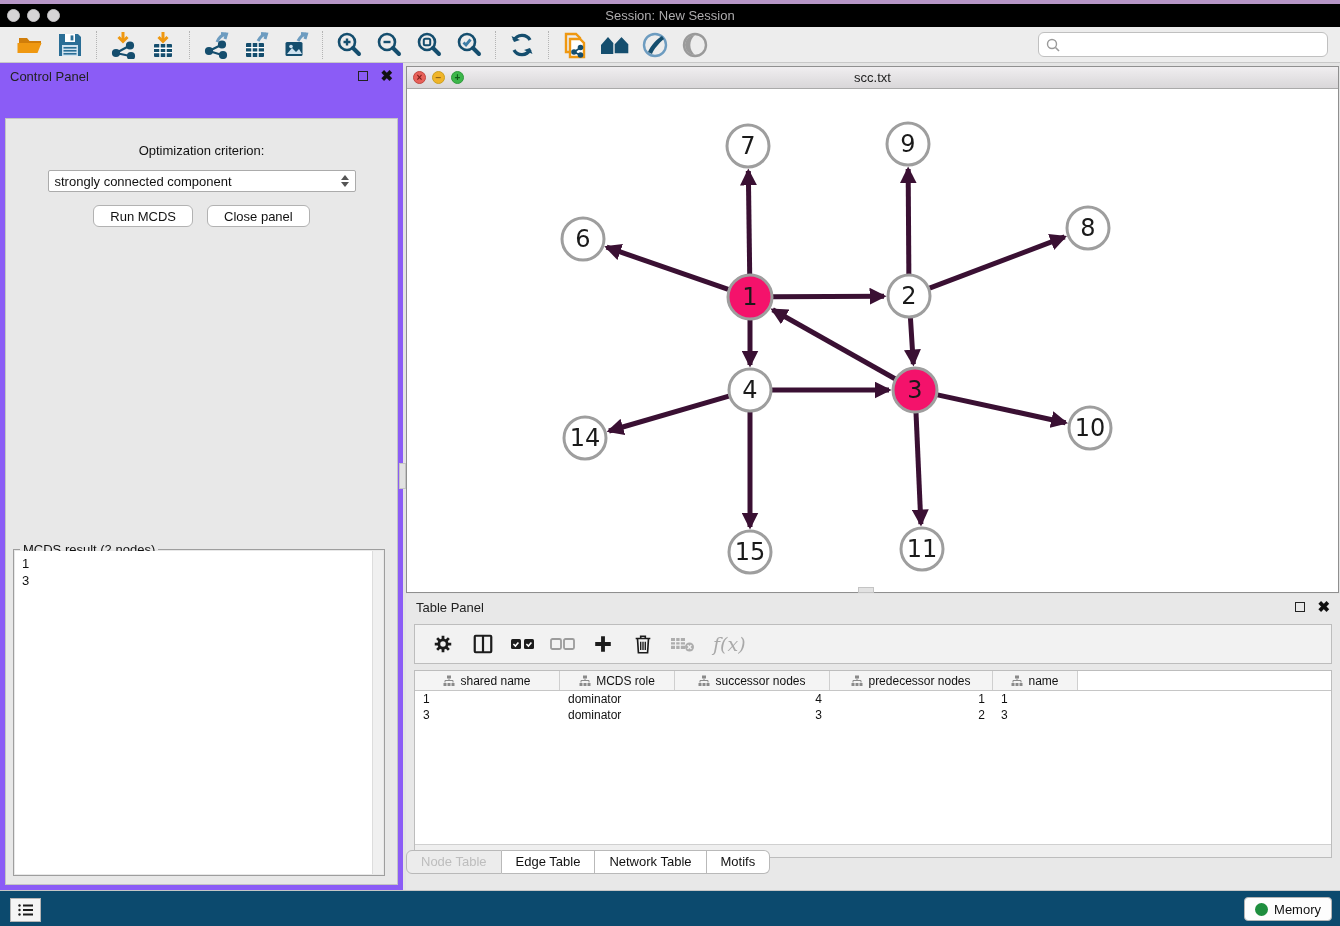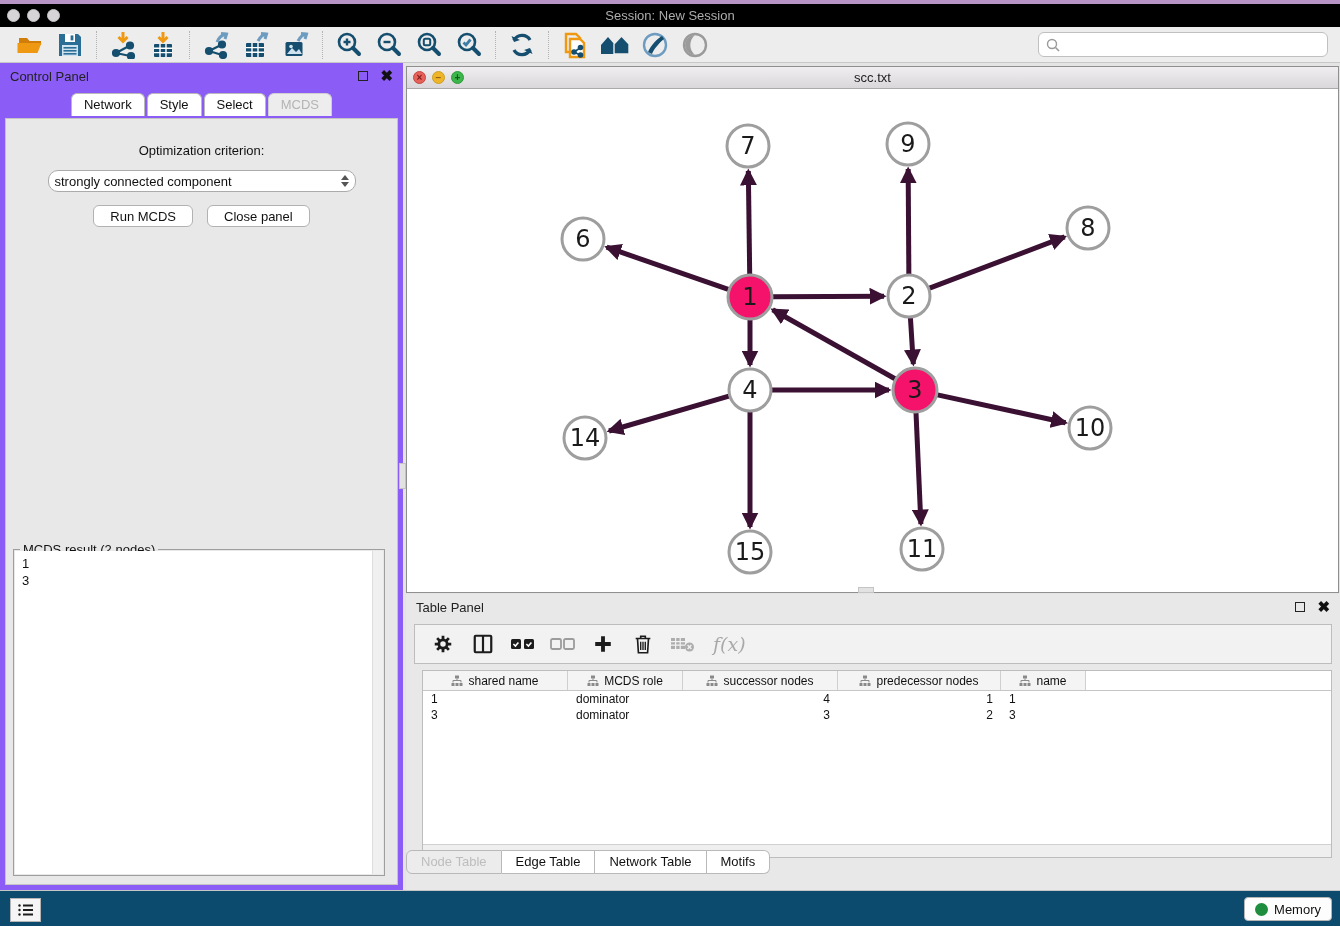--- a/index.html
+++ b/index.html
@@ -21,21 +21,21 @@
   #control-panel { position:absolute; left:0; top:63px; width:403px; height:827px; background:#8b5cf6; }
   .panel-head { height:26px; display:flex; align-items:center; padding:0 10px; font-size:13px; color:#222; }
   .panel-head .spacer { flex:1; }
   .float-box { width:10px; height:10px; border:1.5px solid #222; margin-right:12px; cursor:pointer; }
   .close-x { font-size:15px; font-weight:bold; color:#111; line-height:10px; cursor:pointer; }
   #cp-tabs { display:flex; justify-content:center; position:relative; z-index:2; margin-top:4px; }
   .cp-tab { font-size:13px; padding:3px 12px 4px; background:#fff; border:1px solid #b9b9b9; border-bottom:none; border-radius:6px 6px 0 0; margin:0 1px; color:#111; cursor:pointer; }
   .cp-tab.active { background:#ededed; color:#b4b4b4; border-color:#cfcfcf; }
   #cp-content { position:absolute; left:5px; right:5px; top:55px; bottom:5px; border:1px solid #c4c4c4; background:#e8e8e8; }
   #opt-label { text-align:center; font-size:13px; color:#111; margin-top:24px; }
-  #criterion { margin:12px auto 0; width:308px; height:22px; background:#fff; border:1px solid #ababab; border-radius:10px; display:flex; align-items:center; padding:0 6px; font-size:13px; color:#111; cursor:pointer; }
+  #criterion { margin:12px auto 0; width:308px; height:22px; background:#fff; border:1px solid #ababab; border-radius:2px; display:flex; align-items:center; padding:0 6px; font-size:13px; color:#111; cursor:pointer; }
   #criterion .cap { flex:1; }
   .stepper { display:flex; flex-direction:column; align-items:center; gap:2px; }
   .stepper i { width:0; height:0; border-left:4px solid transparent; border-right:4px solid transparent; display:block; }
   .stepper .up { border-bottom:5px solid #555; }
   .stepper .dn { border-top:5px solid #555; }
   #cp-buttons { display:flex; justify-content:center; gap:14px; margin-top:13px; }
   .aqua-btn { background:#fff; border:1px solid #b2b2b2; border-radius:6px; height:22px; padding:1px 16px; font-size:13px; color:#111; cursor:pointer; font-family:"Liberation Sans",sans-serif; }
   #result-box { position:absolute; left:7px; right:12px; top:430px; bottom:8px; border:1px solid #9e9e9e; }
   #result-legend { position:absolute; top:-8px; left:6px; background:#e8e8e8; padding:0 3px; font-size:13px; color:#111; }
   #result-list { position:absolute; inset:1px; background:#fff; padding:4px 0 0 7px; font-size:13px; color:#111; }
@@ -54,21 +54,21 @@
   .traffic.yellow { background:#f0b429; border:1px solid #caa021; color:#8a6116; }
   .traffic.green { background:#3cb64a; border:1px solid #2f9a3c; color:#0f5c1a; }
   #net-titlebar .wtitle { position:absolute; left:0; right:0; text-align:center; font-size:13px; color:#222; }
   #graph-canvas { display:block; background:#fff; }
 
   
   #table-panel { position:absolute; left:406px; top:594px; width:934px; height:296px; background:#e8e8e8; }
   #tp-toolbar { position:absolute; left:8px; right:8px; top:30px; height:40px; background:#f2f2f2; border:1px solid #bdbdbd; display:flex; align-items:center; padding-left:10px; gap:4px; }
   .tp-btn { background:none; border:none; width:36px; height:34px; display:flex; align-items:center; justify-content:center; cursor:pointer; }
   .fx-label { font-size:19px; font-style:italic; font-family:"DejaVu Serif", serif; color:#a9a9a9; }
-  #tp-tablebox { position:absolute; left:8px; right:8px; top:76px; bottom:32px; background:#fff; border:1px solid #bdbdbd; display:flex; flex-direction:column;margin-left:8px; }
+  #tp-tablebox { position:absolute; left:8px; right:8px; top:76px; bottom:32px; background:#fff; border:1px solid #bdbdbd; display:flex; flex-direction:column; }
   #tp-header { display:flex; height:20px; border-bottom:1px solid #c6c6c6; background:#fff; }
   .th-cell { background:#f4f4f4; border-right:1px solid #cfcfcf; display:flex; align-items:center; justify-content:center; gap:5px; font-size:12px; color:#111; overflow:hidden; cursor:pointer; }
   #tp-rows { flex:1; overflow:hidden; }
   .t-row { display:flex; height:16px; cursor:default; }
   .t-cell { font-size:12px; color:#111; line-height:16px; padding:0 8px; white-space:nowrap; overflow:hidden; }
   #tp-hscroll { height:13px; background:#efefef; border-top:1px solid #d0d0d0; }
   #tp-tabs { position:absolute; left:0; right:0; bottom:16px; display:flex; justify-content:flex-start; }
   .tp-tab { font-size:13px; padding:3px 14px 4px; background:#fff; border:1px solid #b9b9b9; border-left:none; color:#111; cursor:pointer; }
   .tp-tab:first-child { border-left:1px solid #b9b9b9; border-radius:6px 0 0 6px; }
   .tp-tab:last-child { border-radius:0 6px 6px 0; }
@@ -261,26 +261,20 @@
   </div>
 </div>
 
 <div id="control-panel">
   <div class="panel-head">
     <span>Control Panel</span>
     <span class="spacer"></span>
     <span class="float-box"></span>
     <span class="close-x">✖</span>
   </div>
-  <div id="cp-tabs">
-      <button class="cp-tab">Network</button>
-      <button class="cp-tab">Style</button>
-      <button class="cp-tab">Select</button>
-      <button class="cp-tab active">MCDS</button>
-    </div>
   <div id="cp-content">
     <div id="opt-label">Optimization criterion:</div>
     <div id="criterion">
       <span class="cap">strongly connected component</span>
       <span class="stepper">
           <i class="up"></i>
           <i class="dn"></i>
         </span>
     </div>
     <div id="cp-buttons">

